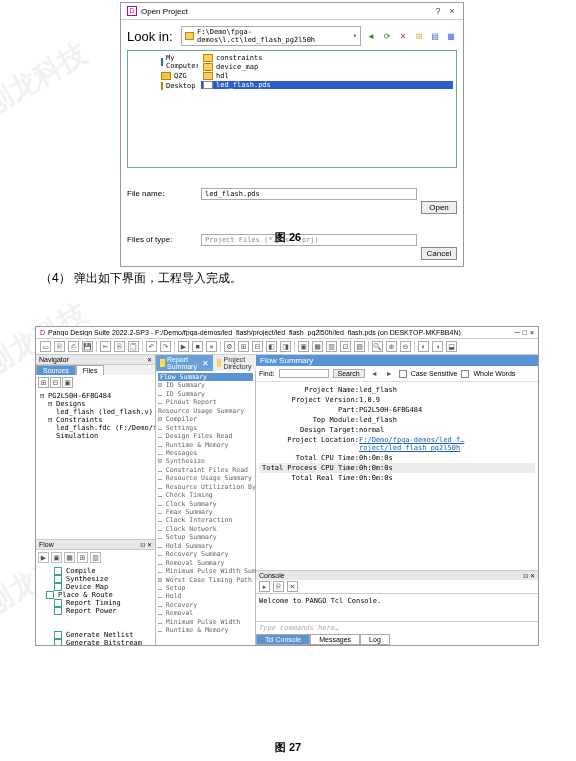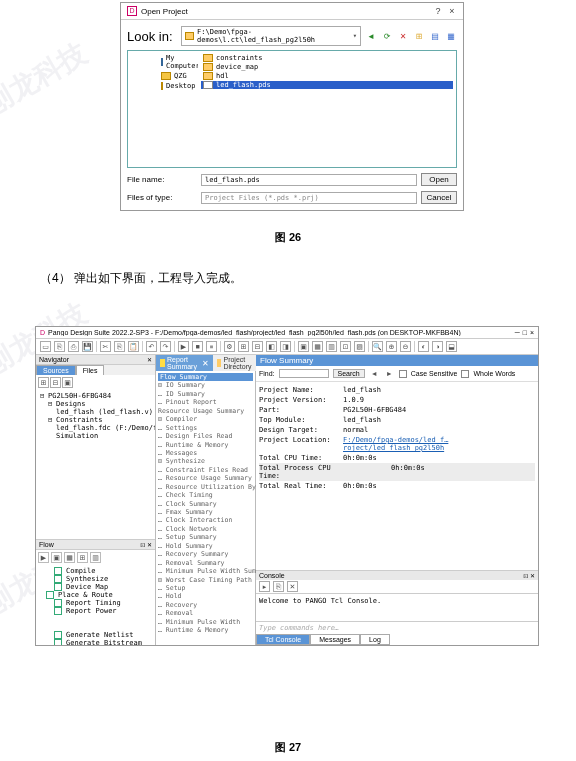--- a/index.html
+++ b/index.html
@@ -27,21 +27,21 @@
 .ico-comp { width: 10px; height: 8px; background: linear-gradient(#9cf,#38c); border: 1px solid #369; }
 .ico-folder { width: 10px; height: 8px; background: #fc6; border: 1px solid #b80; }
 .ico-cy { background: #f5c542; }
 .ico-desk { background: #6af; }
 .filepane { flex: 1; background: #fff; padding: 3px; }
 .f-item { display: flex; align-items: center; gap: 3px; font-size: 7px; font-family: monospace; margin-bottom: 1px; padding: 0 2px; }
 .f-item.sel { background: #2a5fc9; color: #fff; }
 .fn-row { display: flex; align-items: center; gap: 4px; margin-top: 5px; }
 .fn-row .lbl { width: 70px; font-size: 8px; }
 .fn-row input { flex: 1; border: 1px solid #aaa; padding: 1px 3px; font-size: 7px; font-family: monospace; }
-.fn-row .btn { width: 36px; border: 1px solid #888; background: #eee; text-align: center; font-size: 8px; padding: 1px 0; }
+.fn-row .btn { width: 36px; border: 1px solid #888; background: #eee; text-align: center; font-size: 8px; padding: 1px 0; margin-top: 28px; }
 
 .caption { position: absolute; width: 100%; text-align: center; font-size: 11px; font-weight: bold; }
 .cap1 { top: 230px; }
 .body-text { position: absolute; top: 270px; left: 40px; font-size: 12px; text-align: center; }
 
 .ide { position: absolute; top: 326px; left: 35px; width: 504px; border: 1px solid #999; background: #f0f0f0; }
 .ide-title { padding: 2px 4px; display: flex; align-items: center; gap: 3px; font-size: 7px; background: #fff; border-bottom: 1px solid #ccc; }
 .ide-title .sp { flex: 1; }
 .menubar { padding: 1px 4px; background: #fff; display: flex; gap: 8px; font-size: 8px; border-bottom: 1px solid #ddd; }
 .toolbar { padding: 2px 4px; background: #fff; display: flex; gap: 3px; align-items: center; border-bottom: 1px solid #ccc; flex-wrap: nowrap; overflow: hidden; }
@@ -71,24 +71,24 @@
 .tree2 div { white-space: nowrap; line-height: 1.3; }
 
 .right-col { flex: 1; display: flex; flex-direction: column; background: #fff; }
 .flow-sum-hdr { background: #5a94d6; color: #fff; padding: 1px 4px; font-size: 8px; }
 .find-bar { padding: 2px 3px; display: flex; align-items: center; gap: 4px; font-size: 7px; border-bottom: 1px solid #ddd; }
 .find-bar input { width: 50px; border: 1px solid #aaa; font-size: 7px; padding: 0 2px; }
 .find-bar .sbtn { border: 1px solid #aaa; padding: 0 4px; background: #eee; }
 .find-bar .cb { width: 8px; height: 8px; border: 1px solid #888; }
 .info-tbl { padding: 3px; font-size: 7px; font-family: monospace; }
 .info-row { display: flex; padding: 1px 0; }
-.info-row .k { width: 84px; }
+.info-row .k { width: 100px; text-align: right; }
 .info-row .v { flex: 1; }
 .info-row .v.link { color: #1a5fb4; text-decoration: underline; }
-.info-row.gray { background: #ececec; gap: 48px; }
+.info-row.gray { background: #ececec; }
 .console-hdr { background: #e8e8e8; padding: 1px 3px; font-size: 7px; border-top: 1px solid #ccc; display: flex; justify-content: space-between; }
 .console-tb { padding: 1px 3px; display: flex; gap: 3px; border-bottom: 1px solid #ccc; }
 .console-body { padding: 3px; font-size: 7px; font-family: monospace; background: #fff; height: 28px; border-bottom: 1px solid #ccc; }
 .cmd-line { padding: 2px 3px; font-size: 7px; font-family: monospace; color: #aaa; font-style: italic; }
 .console-tabs { display: flex; font-size: 7px; }
 .c-tab { padding: 1px 8px; border: 1px solid #aaa; background: #fff; }
 .c-tab.active { background: #5a94d6; color: #fff; }
 
 .cap2 { top: 740px; }
 </style>

